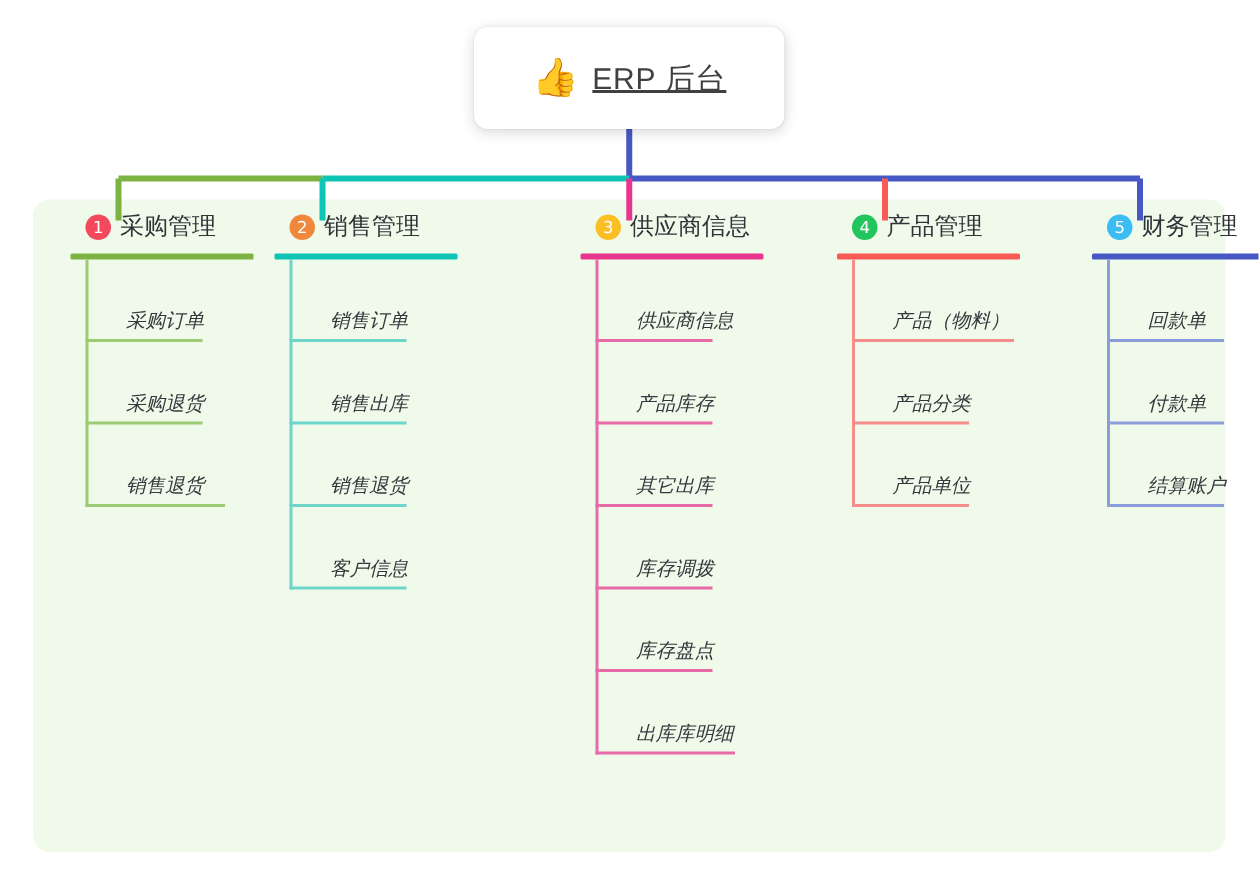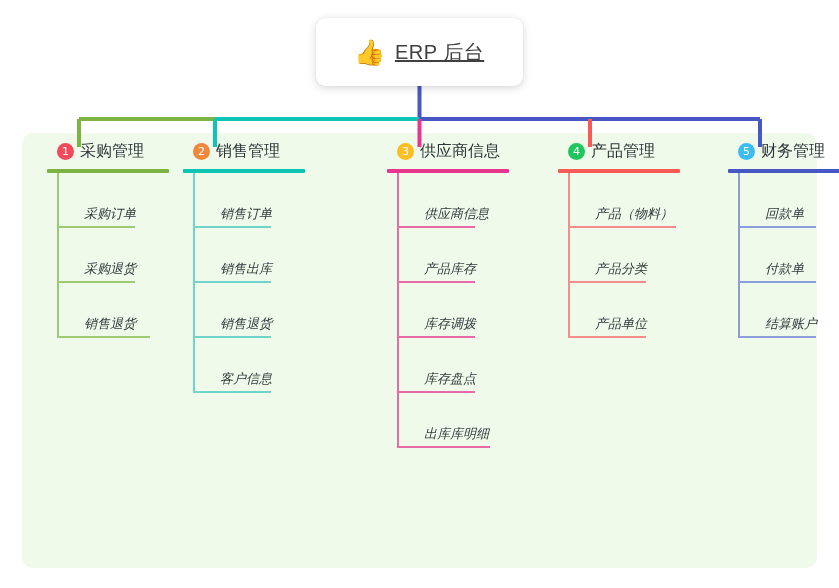--- a/index.html
+++ b/index.html
@@ -233,20 +233,24 @@
           <div class="spine" style="background: rgb(232, 106, 168);"></div>
           <div class="item">
             <span class="item-label">供应商信息</span>
             <div class="item-rule" style="background: rgb(232, 106, 168); width: 78px;"></div>
           </div>
           <div class="item">
             <span class="item-label">产品库存</span>
             <div class="item-rule" style="background: rgb(232, 106, 168); width: 78px;"></div>
           </div>
           <div class="item">
+            <span class="item-label">其它出库</span>
+            <div class="item-rule" style="background: rgb(232, 106, 168); width: 78px;"></div>
+          </div>
+          <div class="item">
             <span class="item-label">库存调拨</span>
             <div class="item-rule" style="background: rgb(232, 106, 168); width: 78px;"></div>
           </div>
           <div class="item">
             <span class="item-label">库存盘点</span>
             <div class="item-rule" style="background: rgb(232, 106, 168); width: 78px;"></div>
           </div>
           <div class="item">
             <span class="item-label">出库库明细</span>
             <div class="item-rule" style="background: rgb(232, 106, 168); width: 93px;"></div>

